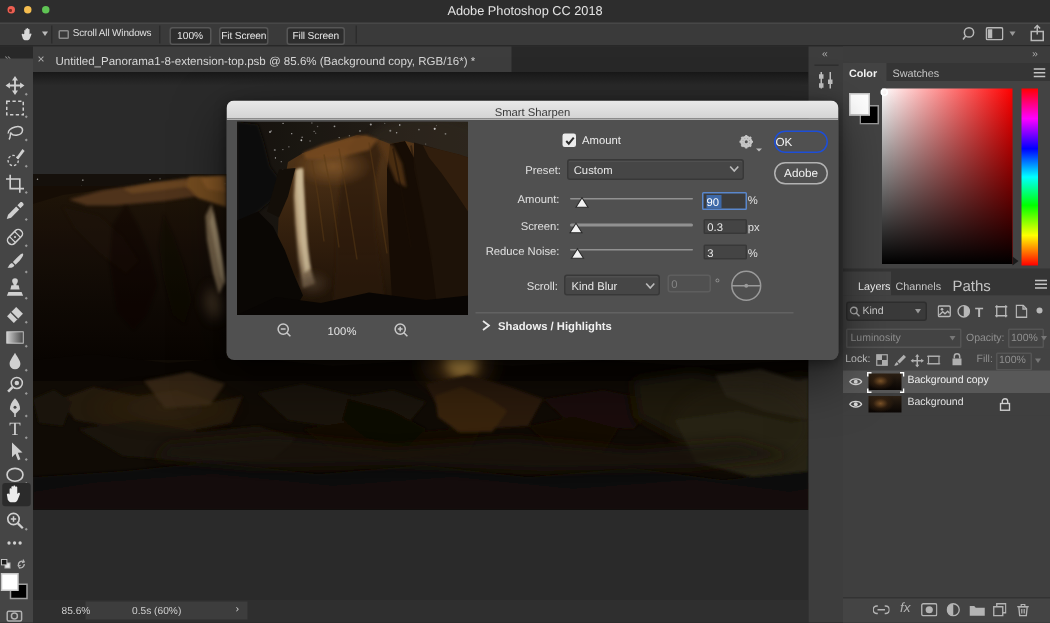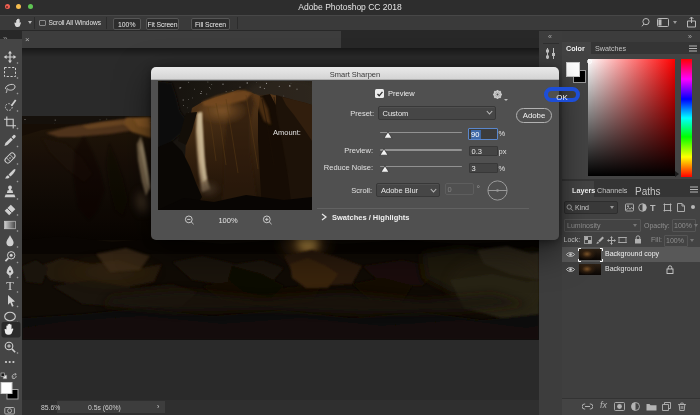--- a/index.html
+++ b/index.html
@@ -46,20 +46,21 @@
 <svg class="abs" style="left:686px;top:16px" width="11" height="12" viewBox="0 0 11 12">
       <path d="M1.5 5 h8 v6 h-8 z" fill="none" stroke="#b8b8b8"></path>
       <line x1="5.5" y1="7" x2="5.5" y2="1.2" stroke="#b8b8b8"></line>
       <path d="M3.6 3 5.5 1 7.4 3" fill="none" stroke="#b8b8b8"></path>
     </svg>
 
 <div class="abs" style="left:0;top:31px;width:700px;height:17px;background:#282828"></div>
 <div class="abs txt" style="left:3px;top:34px;font-size:8px;color:#999;letter-spacing:-1px">»</div>
 <div class="abs" style="left:22px;top:31px;width:319px;height:17px;background:#3d3d3d"></div>
 <div class="abs txt" style="left:25px;top:35px;font-size:8px;color:#b0b0b0">×</div>
+<div class="abs txt" style="left:37px;top:35.5px;font-size:7.7px;color:#d6d6d6">Untitled_Panorama1-8-extension-top.psb @ 85.6% (Background copy, RGB/16*) *</div>
 
 <div class="abs" style="left:22px;top:48px;width:517px;height:367px;background:#2a2a2a"></div>
 <div class="abs" style="left:22px;top:48px;width:517px;height:9px;background:linear-gradient(#181818,#2a2a2a)"></div>
 
 <svg class="abs" style="left:22px;top:116px" width="517" height="224" viewBox="0 0 517 224">
 <defs>
 <linearGradient id="cstrip" x1="0" y1="0" x2="0" y2="1">
           <stop offset="0" stop-color="#241809"></stop>
           <stop offset=".4" stop-color="#180f08"></stop>
           <stop offset="1" stop-color="#090502"></stop>
@@ -329,21 +330,21 @@
 <div class="abs" style="left:565.5px;top:62px;width:14.5px;height:14.5px;background:#fff;border:1px solid #c8c8c8"></div>
 
 <div class="abs" style="left:588px;top:59px;width:87px;height:117px;background:linear-gradient(to bottom,rgba(0,0,0,0),#000),linear-gradient(to right,#fff,#f00)"></div>
 <div class="abs" style="left:586.5px;top:58.5px;width:5px;height:5px;border:1px solid #fff;border-radius:50%;background:transparent"></div>
 
 <div class="abs" style="left:680.5px;top:59px;width:11.5px;height:118px;background:linear-gradient(#f00,#f0f 17%,#00f 34%,#0ff 50%,#0f0 66%,#ff0 83%,#f00)"></div>
 <div class="abs" style="left:675px;top:170.5px;width:0;height:0;border-top:3px solid transparent;border-bottom:3px solid transparent;border-left:4px solid #1a1a1a"></div>
 
 <div class="abs" style="left:562px;top:179px;width:138px;height:18px;background:#353535"></div>
 <div class="abs" style="left:562px;top:181px;width:32px;height:16px;background:#434343"></div>
-<div class="abs txt" style="left:572px;top:186px;font-size:7.2px;font-weight:bold;color:#f2f2f2">Layers</div>
+<div class="abs txt" style="left:572px;top:186px;font-size:7.2px;font-weight:normal;color:#f2f2f2">Layers</div>
 <div class="abs txt" style="left:597px;top:186px;font-size:7.2px;color:#c4c4c4">Channels</div>
 <div class="abs txt" style="left:635px;top:186px;font-size:10px;color:#c4c4c4">Paths</div>
 <svg class="abs" style="left:690px;top:186px" width="8" height="7" viewBox="0 0 8 7">
       <path d="M0 1h8M0 3.5h8M0 6h8" stroke="#c4c4c4" stroke-width=".9"></path>
     </svg>
 
 <div class="abs" style="left:562px;top:197px;width:138px;height:19px;background:#434343"></div>
 <div class="abs" style="left:563.5px;top:201px;width:54px;height:12.5px;background:#3a3a3a;border:1px solid #2e2e2e;border-radius:2px"></div>
 <svg class="abs" style="left:566px;top:203.5px" width="8" height="8" viewBox="0 0 8 8">
       <circle cx="3.2" cy="3" r="2.2" fill="none" stroke="#b0b0b0" stroke-width=".9"></circle>
@@ -595,88 +596,88 @@
       <circle cx="4.8" cy="4.4" r="3.4" fill="none" stroke="#c9c9c9" stroke-width="1"></circle>
       <line x1="3.2" y1="4.4" x2="6.4" y2="4.4" stroke="#c9c9c9" stroke-width="1"></line>
       <line x1="4.8" y1="2.8" x2="4.8" y2="6" stroke="#c9c9c9" stroke-width="1"></line>
       <line x1="7.2" y1="6.8" x2="9.6" y2="9.2" stroke="#c9c9c9" stroke-width="1"></line>
     </svg>
 
 <div class="abs" style="left:375px;top:89px;width:8.5px;height:8.5px;background:#ececec;border-radius:1.5px"></div>
 <svg class="abs" style="left:375.5px;top:89.5px" width="8" height="8" viewBox="0 0 8 8">
       <path d="M1.5 4 3.2 5.8 6.5 1.8" fill="none" stroke="#2d2d2d" stroke-width="1.3"></path>
     </svg>
-<div class="abs txt" style="left:388px;top:89px;font-size:7.5px;color:#ececec">Preview</div>
+<div class="abs txt" style="left:388px;top:89px;font-size:7.5px;color:#ececec">Amount</div>
 
 <svg class="abs" style="left:492px;top:89px" width="11" height="11" viewBox="0 0 11 11">
       <g fill="#c6c6c6">
         <circle cx="5.5" cy="5.5" r="2.1"></circle>
         <g stroke="#c6c6c6" stroke-width="1.4">
           <line x1="5.5" y1="1" x2="5.5" y2="10"></line>
           <line x1="1" y1="5.5" x2="10" y2="5.5"></line>
           <line x1="2.3" y1="2.3" x2="8.7" y2="8.7"></line>
           <line x1="8.7" y1="2.3" x2="2.3" y2="8.7"></line>
         </g>
         <circle cx="5.5" cy="5.5" r="3.2" fill="none" stroke="#c6c6c6" stroke-width="1.6"></circle>
       </g>
       <circle cx="5.5" cy="5.5" r="1" fill="#505050"></circle>
     </svg>
 <div class="abs" style="left:503.5px;top:99px;width:0;height:0;border-left:2.2px solid transparent;border-right:2.2px solid transparent;border-top:2.8px solid #bbb"></div>
 
-<div class="abs txt" style="left:544px;top:86.5px;width:36px;height:15.5px;border:4px solid #1d4ed8;border-radius:8px;text-align:center;line-height:14.5px;font-size:7.8px;color:#f2f2f2">OK</div>
+<div class="abs txt" style="left:516px;top:86.5px;width:36px;height:15.5px;border:1px solid #1d4ed8;border-radius:8px;line-height:14.5px;font-size:7.8px;color:#f2f2f2">OK</div>
 <div class="abs txt" style="left:516px;top:107.5px;width:36px;height:15.5px;border:1px solid #b2b2b2;border-radius:8px;text-align:center;line-height:14.5px;font-size:7.8px;color:#f2f2f2">Adobe</div>
 
 <div class="abs txt" style="left:274px;top:108.5px;width:100px;text-align:right;font-size:7.5px;color:#e0e0e0">Preset:</div>
 <div class="abs" style="left:377.5px;top:106px;width:118.5px;height:13.5px;background:#464646;border:1px solid #383838;border-radius:2px;box-shadow:inset 0 1px 0 rgba(255,255,255,.06)"></div>
 <div class="abs txt" style="left:382.5px;top:108.8px;font-size:7.5px;color:#e8e8e8">Custom</div>
 <svg class="abs" style="left:486px;top:110px" width="7" height="5" viewBox="0 0 7 5">
       <path d="M.8 1 3.5 4 6.2 1" fill="none" stroke="#bbb" stroke-width="1.1"></path>
     </svg>
 
-<div class="abs txt" style="left:273px;top:128.3px;width:100px;text-align:left;font-size:7.5px;color:#e0e0e0">Amount:</div>
+<div class="abs txt" style="left:273px;top:128.3px;width:100px;text-align:right;font-size:7.5px;color:#e0e0e0">Amount:</div>
 <div class="abs" style="left:380px;top:131.6px;width:82px;height:1.5px;background:#919191;border-radius:1px"></div>
 <svg class="abs" style="left:382.5px;top:130.6px" width="10" height="8" viewBox="0 0 10 8">
       <path d="M5 .8 9 7.2 H1 z" fill="#f2f2f2" stroke="#2a2a2a" stroke-width=".7"></path>
     </svg>
 <div class="abs" style="left:468px;top:128px;width:30px;height:12px;background:#3c3c3c;border:1.4px solid #5a87cc;border-radius:1px"></div>
 <div class="abs" style="left:470.5px;top:129.8px;width:10px;height:8.8px;background:#3e69a8"></div>
 <div class="abs txt" style="left:471px;top:130.3px;font-size:7.5px;color:#fff">90</div>
 <div class="abs txt" style="left:498.5px;top:129px;font-size:7.5px;color:#e0e0e0">%</div>
 
-<div class="abs txt" style="left:273px;top:146.3px;width:100px;text-align:right;font-size:7.5px;color:#e0e0e0">Preview:</div>
+<div class="abs txt" style="left:273px;top:146.3px;width:100px;text-align:right;font-size:7.5px;color:#e0e0e0">Screen:</div>
 <div class="abs" style="left:380px;top:149.4px;width:82px;height:1.5px;background:#919191;border-radius:1px"></div>
 <svg class="abs" style="left:378.5px;top:148.4px" width="10" height="8" viewBox="0 0 10 8">
       <path d="M5 .8 9 7.2 H1 z" fill="#f2f2f2" stroke="#2a2a2a" stroke-width=".7"></path>
     </svg>
 <div class="abs" style="left:469px;top:145.8px;width:28.5px;height:10px;background:#444;border:1px solid #383838;border-radius:1px"></div>
 <div class="abs txt" style="left:471.5px;top:147.3px;font-size:7.5px;color:#e8e8e8">0.3</div>
 <div class="abs txt" style="left:498.5px;top:146.5px;font-size:7.5px;color:#e0e0e0">px</div>
 
 <div class="abs txt" style="left:273px;top:162.5px;width:100px;text-align:right;font-size:7.5px;color:#e0e0e0">Reduce Noise:</div>
 <div class="abs" style="left:380px;top:165.6px;width:82px;height:1.5px;background:#919191;border-radius:1px"></div>
 <svg class="abs" style="left:379.5px;top:164.6px" width="10" height="8" viewBox="0 0 10 8">
       <path d="M5 .8 9 7.2 H1 z" fill="#f2f2f2" stroke="#2a2a2a" stroke-width=".7"></path>
     </svg>
 <div class="abs" style="left:469px;top:162.5px;width:28.5px;height:10.5px;background:#444;border:1px solid #383838;border-radius:1px"></div>
 <div class="abs txt" style="left:471.5px;top:164.3px;font-size:7.5px;color:#e8e8e8">3</div>
 <div class="abs txt" style="left:498.5px;top:163.5px;font-size:7.5px;color:#e0e0e0">%</div>
 
 <div class="abs txt" style="left:272px;top:185.8px;width:100px;text-align:right;font-size:7.5px;color:#e0e0e0">Scroll:</div>
 <div class="abs" style="left:376px;top:182.5px;width:64px;height:14.5px;background:#464646;border:1px solid #383838;border-radius:2px;box-shadow:inset 0 1px 0 rgba(255,255,255,.06)"></div>
-<div class="abs txt" style="left:381px;top:186px;font-size:7.5px;color:#e8e8e8">Adobe Blur</div>
+<div class="abs txt" style="left:381px;top:186px;font-size:7.5px;color:#e8e8e8">Kind Blur</div>
 <svg class="abs" style="left:429.5px;top:187.5px" width="7" height="5" viewBox="0 0 7 5">
       <path d="M.8 1 3.5 4 6.2 1" fill="none" stroke="#bbb" stroke-width="1.1"></path>
     </svg>
 <div class="abs" style="left:445px;top:183.4px;width:28.5px;height:11.6px;border:1px solid #5e5e5e;border-radius:2px"></div>
 <div class="abs txt" style="left:447.5px;top:185.4px;font-size:7.5px;color:#848484">0</div>
 <div class="abs txt" style="left:476.5px;top:184px;font-size:9px;color:#9a9a9a">°</div>
 <svg class="abs" style="left:486.5px;top:179.5px" width="21" height="21" viewBox="0 0 21 21">
       <circle cx="10.5" cy="10.5" r="9.6" fill="none" stroke="#9a9a9a" stroke-width="1"></circle>
       <line x1="1" y1="10.5" x2="20" y2="10.5" stroke="#9a9a9a" stroke-width="1"></line>
       <circle cx="10.5" cy="10.5" r="1.3" fill="#9a9a9a"></circle>
     </svg>
 
 <div class="abs" style="left:317px;top:208px;width:212px;height:1px;background:#626262"></div>
 <svg class="abs" style="left:321px;top:213px" width="6" height="8" viewBox="0 0 6 8">
       <path d="M1 1 5 4 1 7" fill="none" stroke="#e8e8e8" stroke-width="1.2"></path>
     </svg>
-<div class="abs txt" style="left:332px;top:212.5px;font-size:7.5px;font-weight:bold;color:#f0f0f0">Swatches / Highlights</div>
+<div class="abs txt" style="left:332px;top:212.5px;font-size:7.5px;font-weight:bold;color:#f0f0f0">Shadows / Highlights</div>
 
 </div>
 </body></html>

